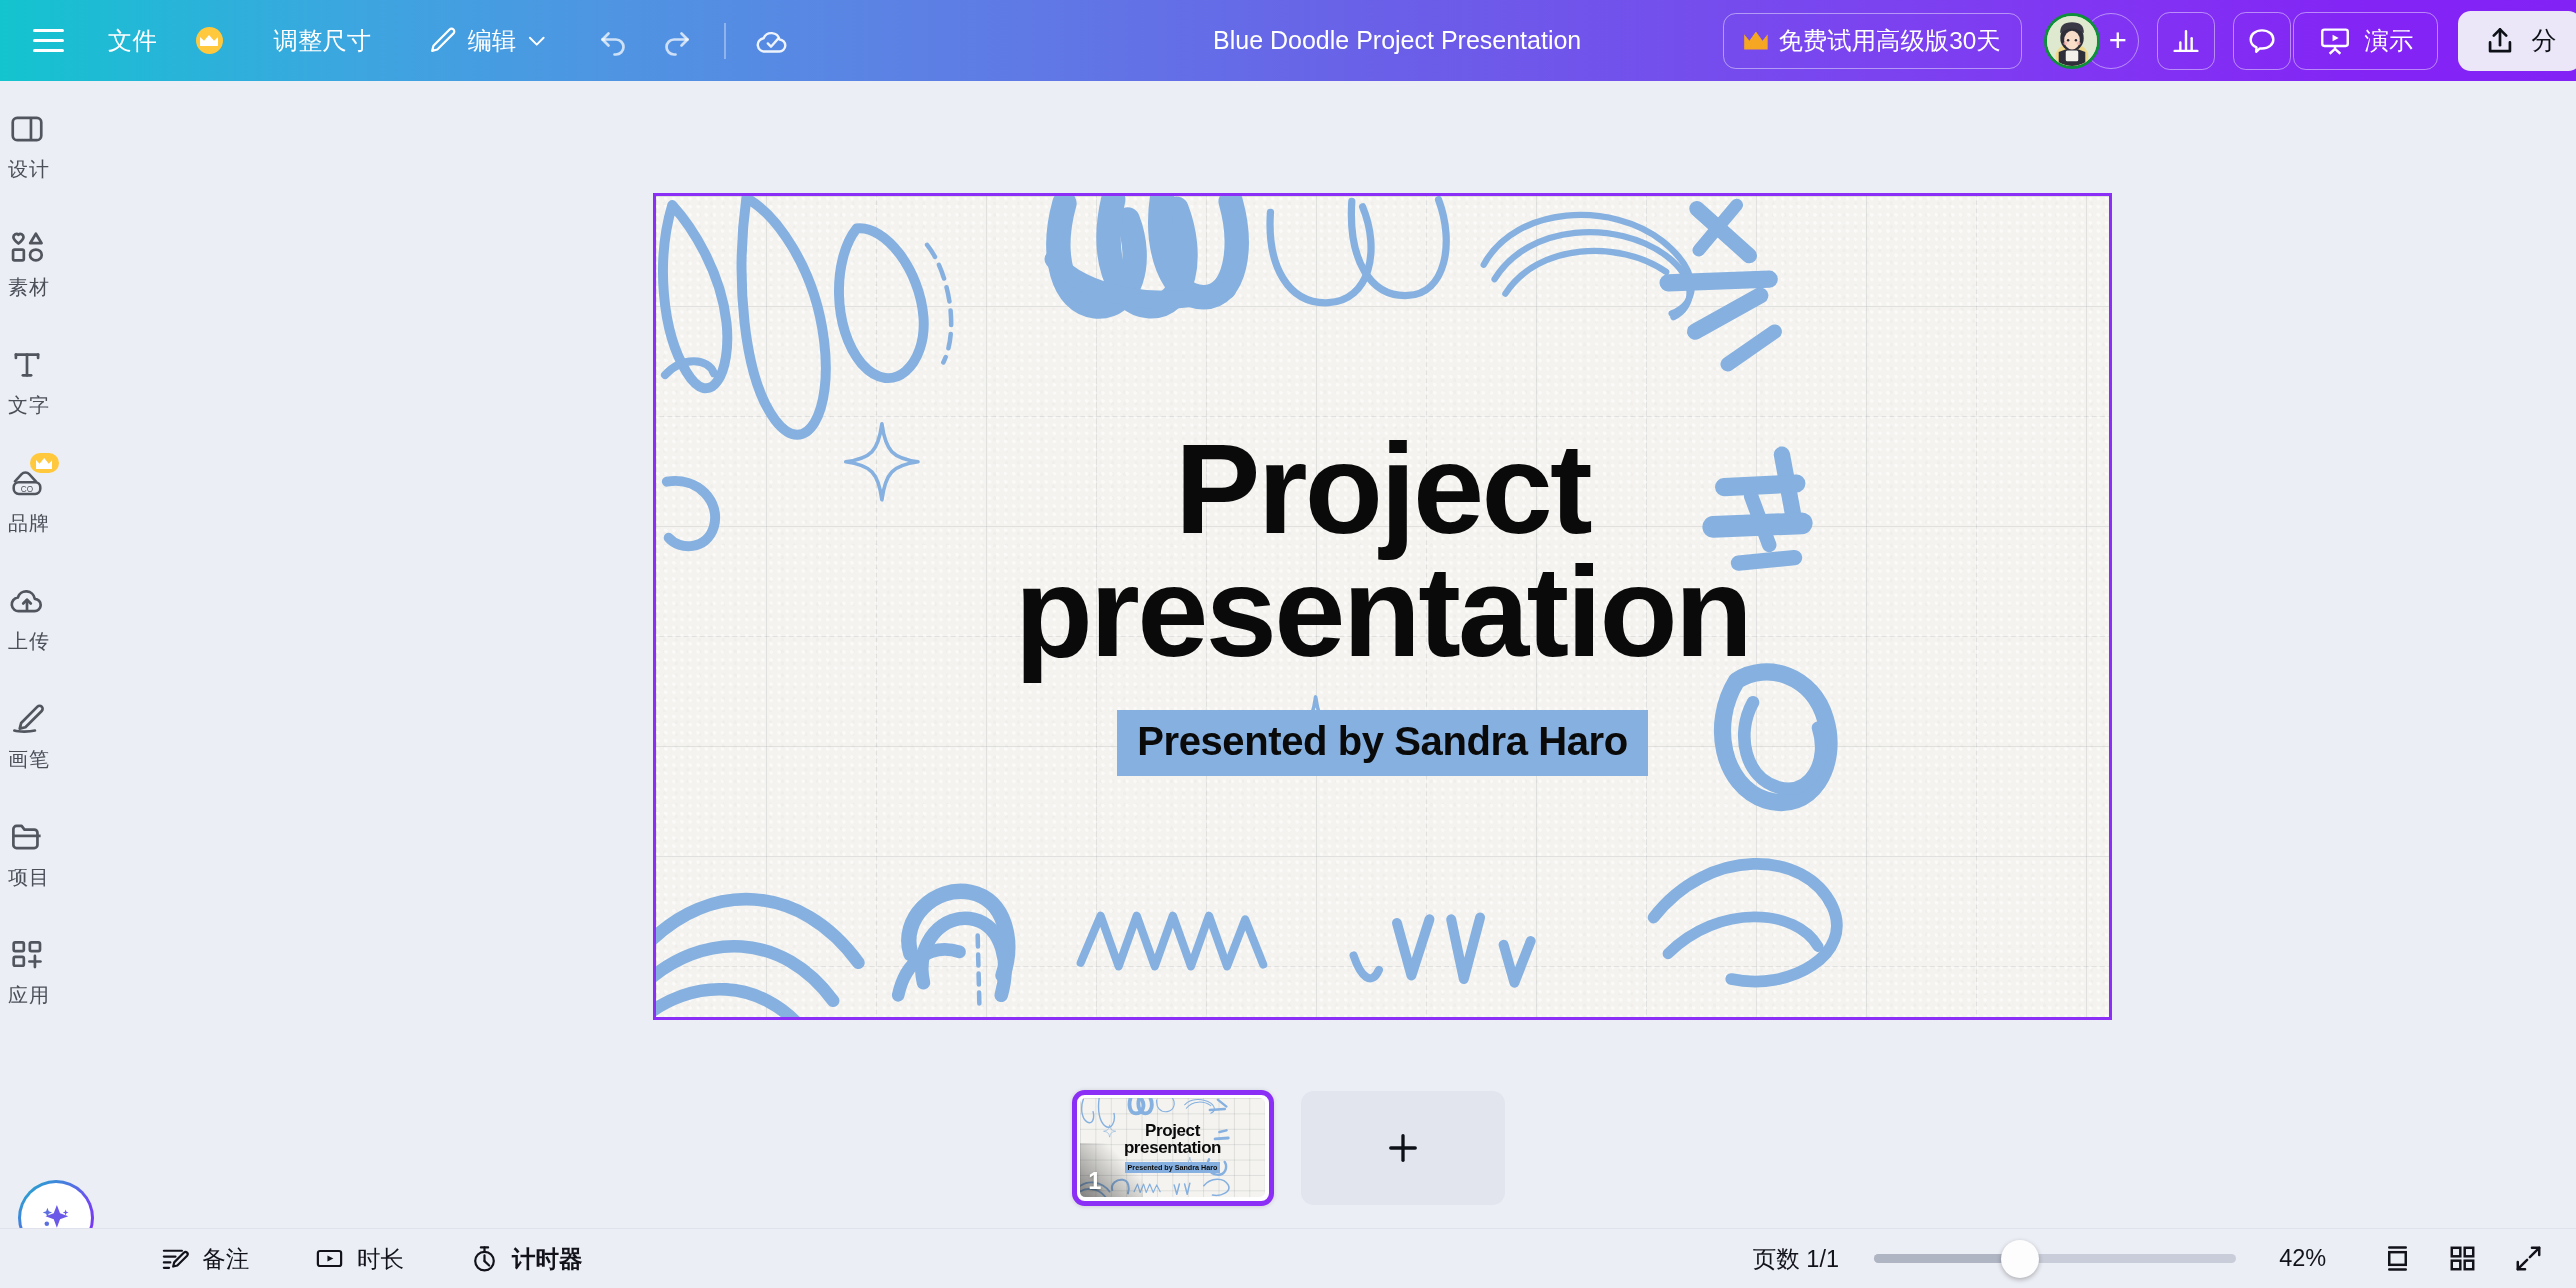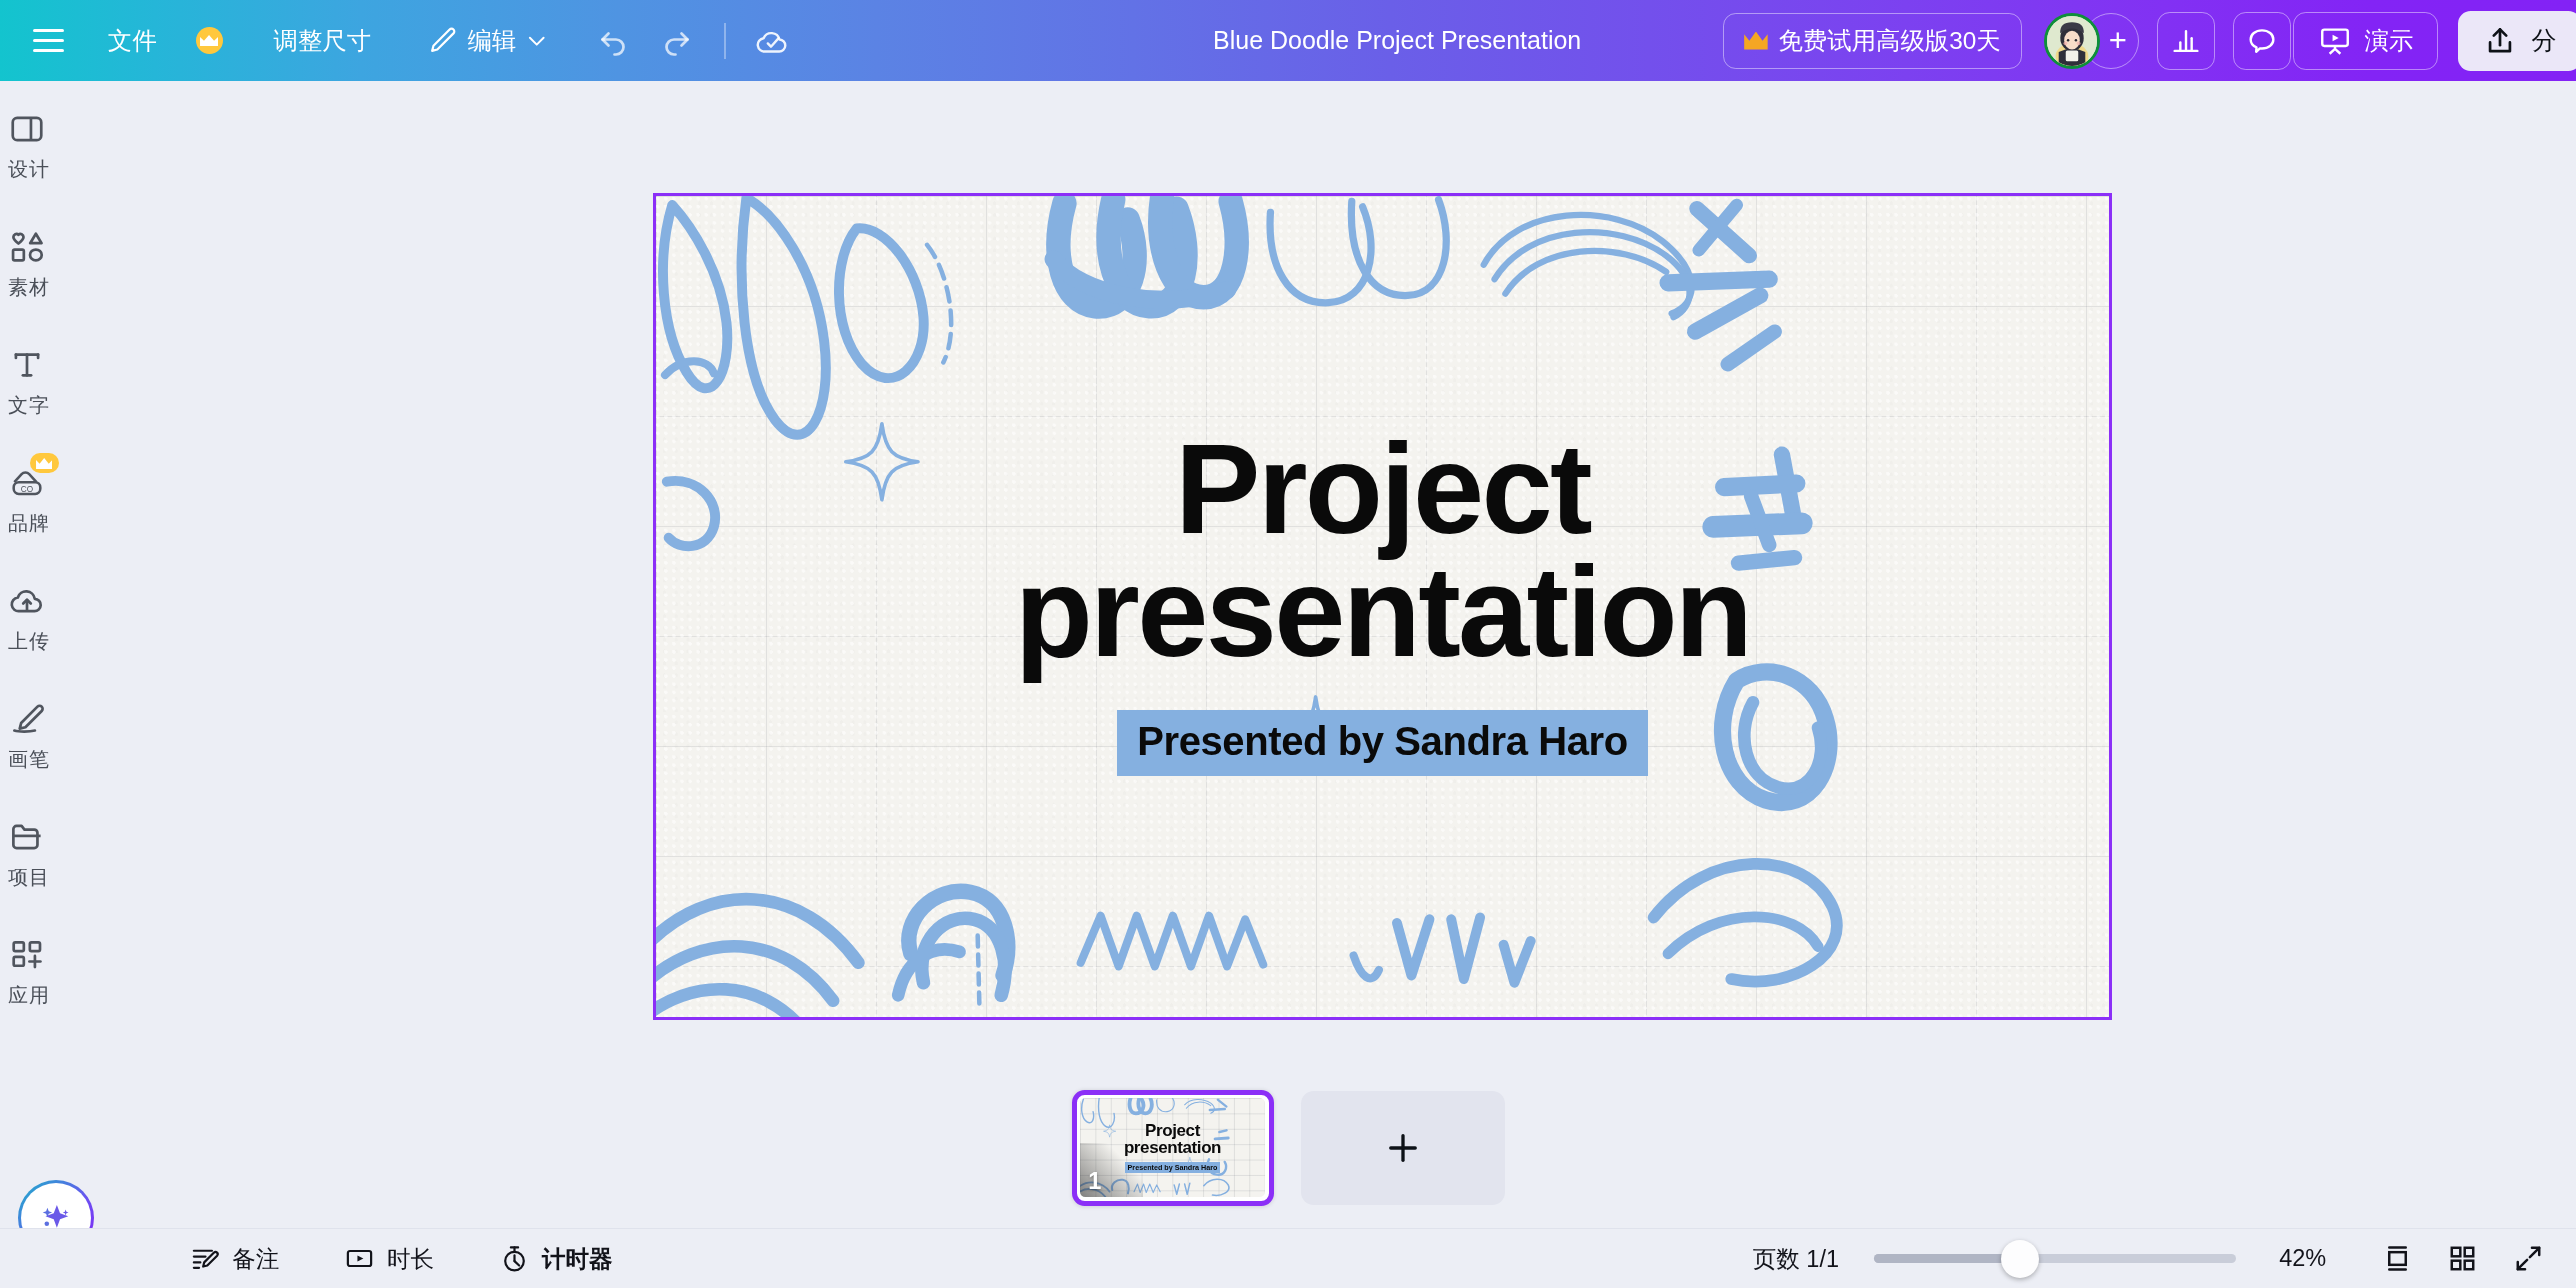--- a/index.html
+++ b/index.html
@@ -210,21 +210,20 @@
     width:204px; height:114px; border-radius:12.7px; background:#e2e4ee;
     display:flex; align-items:center; justify-content:center; cursor:pointer;
   }
   #add-slide svg{ width:42px; height:42px;}
 
   
   #bottombar {
     position:absolute; left:0; bottom:0; width:2576px; height:60px;
     background:#eceef5; display:flex; align-items:center;
     border-top:0.9px solid #dfe2ec;
-    padding-left:30px;
   }
   .bb-item { display:flex; align-items:center; gap:11.8px; padding:7.2px 14.5px; margin-left:9px; border-radius:7.2px; cursor:pointer; color:#12131a; font-size:23.5px; white-space:nowrap;}
   .bb-item svg{ width:31px; height:31px; display:block;}
   #bb-left{ display:flex; align-items:center; margin-left:136px; }
   #bb-right{ display:flex; align-items:center; margin-left:auto; margin-right:22px; gap:3.6px;}
   #pagecount { font-size:23.5px; color:#12131a; margin-right:31px; white-space:nowrap;}
   #zoom-slider { position:relative; width:362px; height:27px; display:flex; align-items:center; cursor:pointer;}
   #zoom-track { position:absolute; left:0; right:0; height:9px; border-radius:4.5px; background:#c9cdd9;}
   #zoom-fill { position:absolute; left:0; width:145px; height:9px; border-radius:4.5px; background:#b0b5c4;}
   #zoom-knob {

